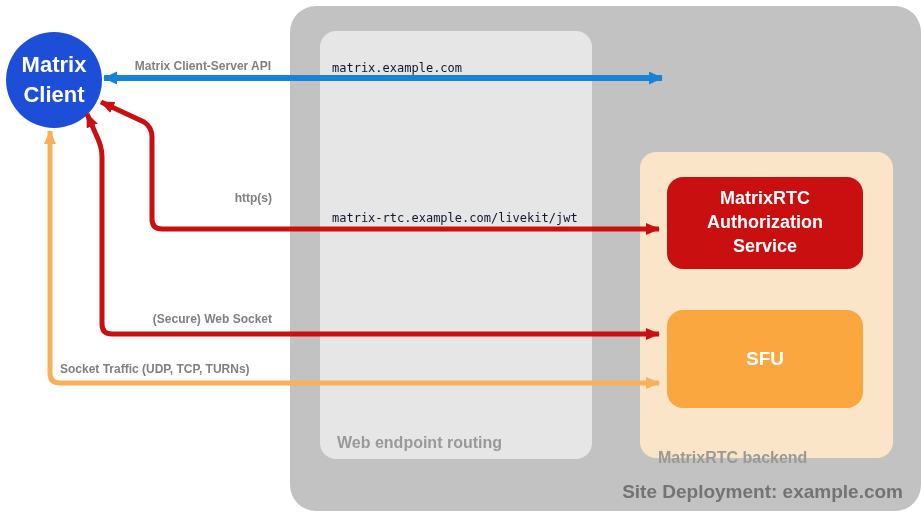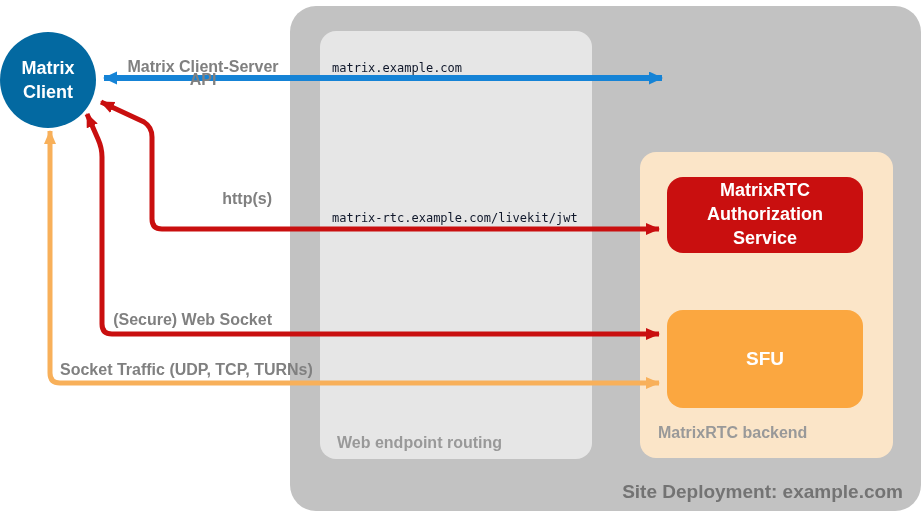--- a/index.html
+++ b/index.html
@@ -9,25 +9,25 @@
   }
   .box{position:absolute;box-sizing:border-box;}
   .outer-container{left:290px;top:6px;width:631px;height:505px;background:#c2c2c2;border-radius:26px;}
   .routing-box{left:320px;top:31px;width:272px;height:428px;background:#e6e6e6;border-radius:16px;}
   .backend-box{left:640px;top:152px;width:253px;height:306px;background:#fbe5c8;border-radius:16px;}
   .node{
     position:absolute;display:flex;align-items:center;justify-content:center;
     color:#ffffff;font-weight:bold;text-align:center;white-space:pre-line;
   }
   .node-homeserver{left:666px;top:32px;width:204px;height:96px;background:#1583d6;border-radius:16px;font-size:19px;}
-  .node-auth{left:667px;top:177px;width:196px;height:76px;background:#c90f0f;border-radius:16px;font-size:18px;line-height:1.32;}
+  .node-auth{left:667px;top:177px;width:196px;height:92px;background:#c90f0f;border-radius:16px;font-size:18px;line-height:1.32;}
   .node-sfu{left:667px;top:310px;width:196px;height:98px;background:#fba740;border-radius:16px;font-size:19px;}
-  .node-client{left:0;top:32px;width:96px;height:96px;background:#0369a1;border-radius:50%;font-size:18px;line-height:1.35;}
+  .node-client{left:6px;top:32px;width:96px;height:96px;background:#1d4ed8;border-radius:50%;font-size:22px;line-height:1.35;}
   .arrow-label{
-    position:absolute;font-size:16px;font-weight:bold;color:#808080;line-height:13px;
+    position:absolute;font-size:12px;font-weight:bold;color:#808080;line-height:13px;
   }
   .mono-label{
     position:absolute;font-family:"DejaVu Sans Mono", monospace;font-size:12px;color:#0f172a;line-height:14px;text-align:center;
   }
   .zone-label{position:absolute;font-size:16px;font-weight:bold;color:#999999;}
   .site-label{position:absolute;right:18px;top:481px;font-size:19px;font-weight:bold;color:#737373;}
   .align-right{text-align:right;}
   .align-center{text-align:center;}
   svg.arrows{position:absolute;left:0;top:0;pointer-events:none;}
 </style>
@@ -71,16 +71,16 @@
 
   <div class="arrow-label align-center" style="left:120px;top:60px;width:166px;">Matrix Client-Server API</div>
   <div class="arrow-label align-right" style="left:160px;top:192px;width:112px;">http(s)</div>
   <div class="arrow-label align-right" style="left:110px;top:313px;width:162px;">(Secure) Web Socket</div>
   <div class="arrow-label" style="left:60px;top:363px;">Socket Traffic (UDP, TCP, TURNs)</div>
 
   <div class="mono-label" style="left:332px;top:61px;">matrix.example.com</div>
   <div class="mono-label" style="left:332px;top:211px;">matrix-rtc.example.com/livekit/jwt</div>
 
   <div class="zone-label" style="left:337px;top:434px;">Web endpoint routing</div>
-  <div class="zone-label" style="left:658px;top:424px;">MatrixRTC backend</div>
+  <div class="zone-label" style="left:658px;top:449px;">MatrixRTC backend</div>
   <div class="site-label">Site Deployment: example.com</div>
 
 </div>
 
 </body></html>

